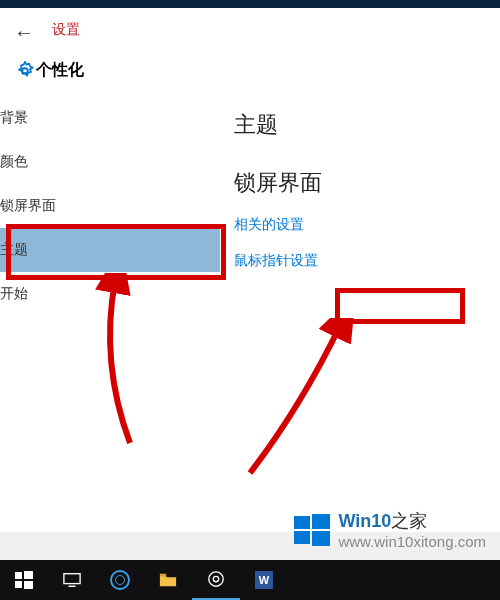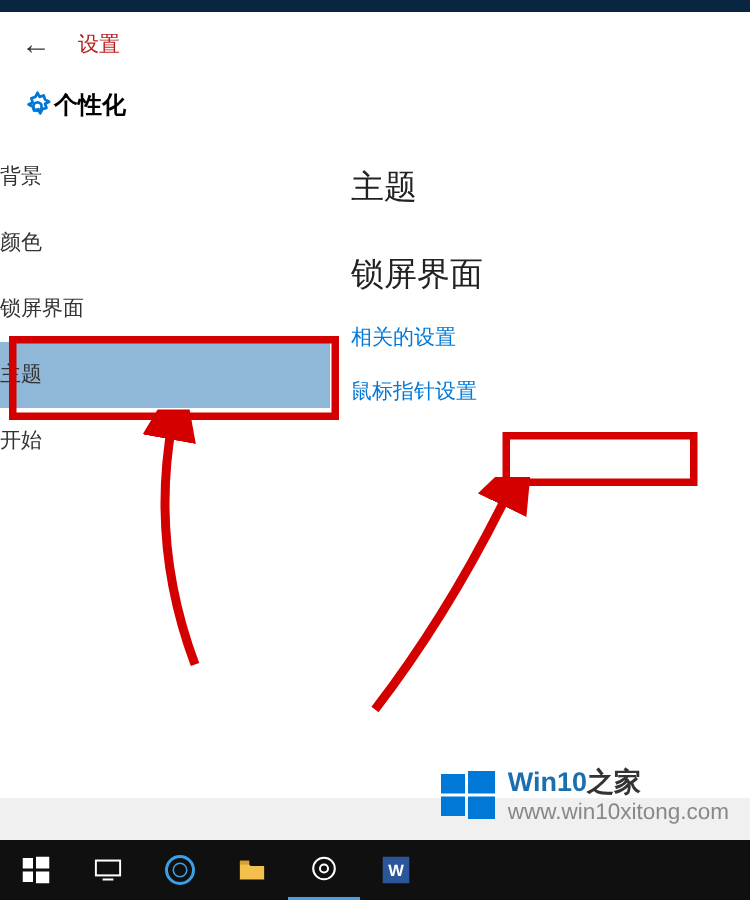--- a/index.html
+++ b/index.html
@@ -26,21 +26,21 @@
 .arrow-svg{position:absolute;pointer-events:none}
 .taskbar{position:absolute;bottom:0;left:0;right:0;height:40px;background:#101010;display:flex;align-items:center}
 .tb-item{width:48px;height:40px;display:flex;align-items:center;justify-content:center;color:#fff}
 .tb-item svg{width:18px;height:18px}
 .tb-edge{width:20px;height:20px;border:2px solid #3ba0e6;border-radius:50%;position:relative}
 .tb-edge::after{content:"";position:absolute;left:3px;top:3px;right:3px;bottom:3px;border:1px solid #3ba0e6;border-radius:50%}
 .watermark{position:absolute;right:14px;bottom:50px;display:flex;align-items:center;gap:6px}
 .win-logo{width:40px;height:40px}
 .wm-text{display:flex;flex-direction:column;align-items:flex-start}
 .wm-top{font-size:18px;font-weight:600;color:#1a6fb0}
-.wm-top .suffix{color:#333;font-weight:700}
+.wm-top .suffix{color:#333;font-weight:400}
 .wm-url{font-size:15px;color:#888}
 .tb-active{border-bottom:2px solid #4aa0e0}
 </style>
 </head>
 <body>
 
 <div class="topbar"></div>
 
 <div class="window">
   <div class="header">

